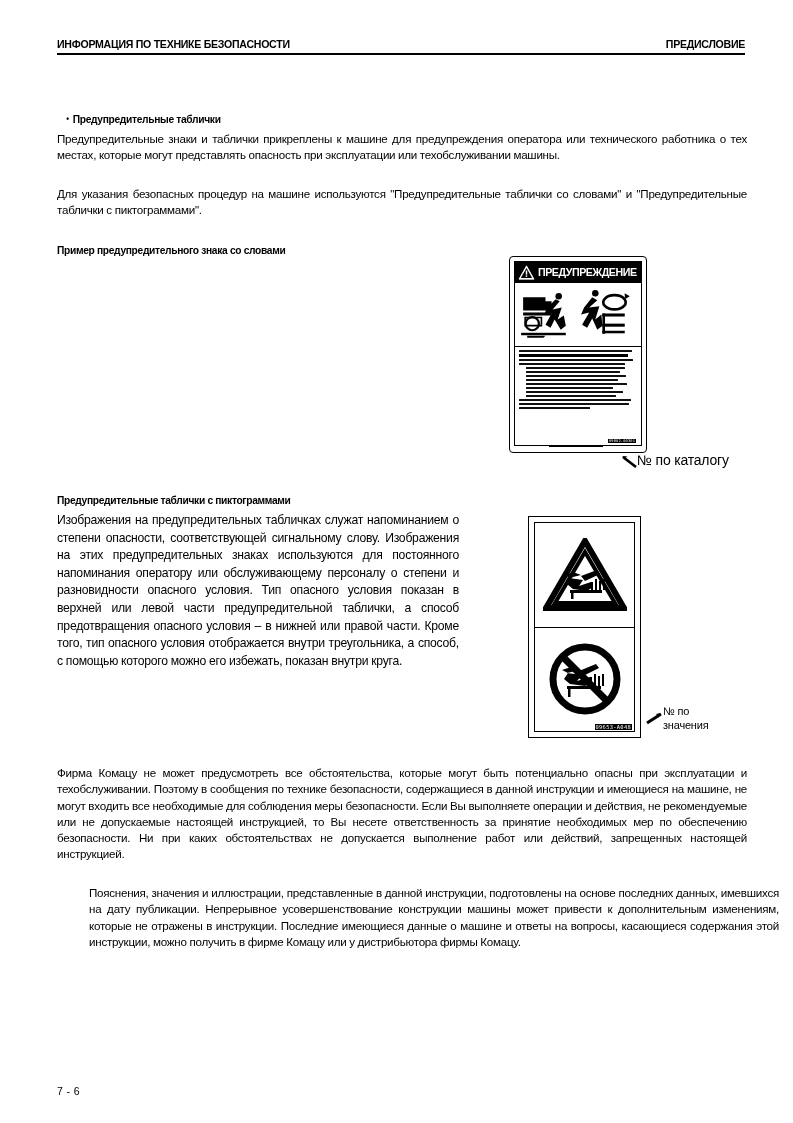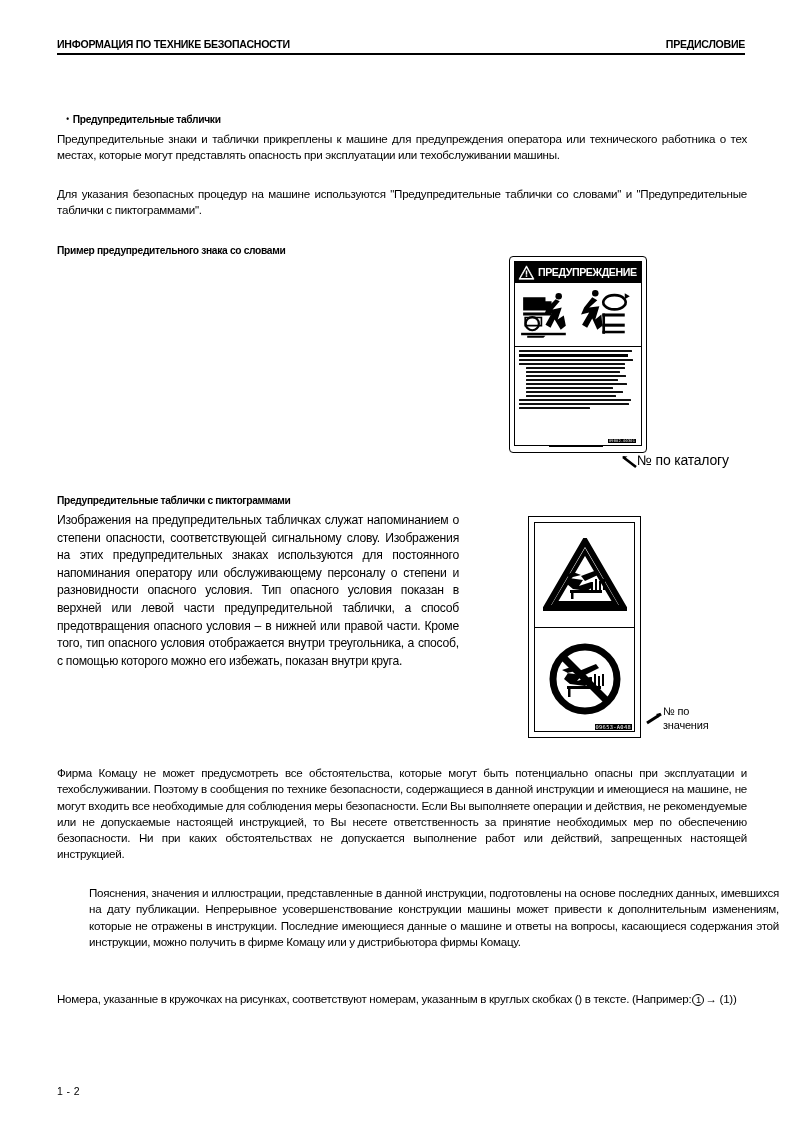--- a/index.html
+++ b/index.html
@@ -424,19 +424,16 @@
     <svg class="arrow" width="17" height="14" viewBox="0 0 17 14">
       <path d="M1 11 L15 1 L10 2 L13 5 L2 9 z" fill="#000"></path>
       <path d="M1 11 L15 2" stroke="#000" stroke-width="3"></path>
     </svg>
     <div>№ по</div>
     <div>значения</div>
   </div>
 
   <div class="para" id="para-4">Фирма Комацу не может предусмотреть все обстоятельства, которые могут быть потенциально опасны при эксплуатации и техобслуживании. Поэтому в сообщения по технике безопасности, содержащиеся в данной инструкции и имеющиеся на машине, не могут входить  все необходимые для соблюдения меры безопасности. Если Вы выполняете операции и действия, не рекомендуемые или не допускаемые настоящей инструкцией, то Вы несете ответственность за принятие необходимых мер по обеспечению безопасности. Ни при каких обстоятельствах не допускается выполнение работ или действий, запрещенных настоящей инструкцией.</div>
   <div class="para" id="para-5">Пояснения, значения и иллюстрации, представленные в данной инструкции, подготовлены на основе последних данных, имевшихся на дату публикации. Непрерывное усовершенствование конструкции машины может привести к дополнительным изменениям, которые не отражены в инструкции. Последние имеющиеся данные о машине и ответы на вопросы, касающиеся содержания этой инструкции, можно получить в фирме Комацу или у дистрибьютора фирмы Комацу.</div>
-  <div class="para" id="para-6">
-    <span>Номера, указанные в кружочках на рисунках, соответствуют номерам, указанным в круглых скобках () в тексте. (Например:</span><span class="circled-num">1</span><span>→ (1))</span>
-  </div>
-
-  <div class="footer">1 - 2</div>
+
+  <div class="footer">7 - 6</div>
 
 </div>
 
 </body></html>

